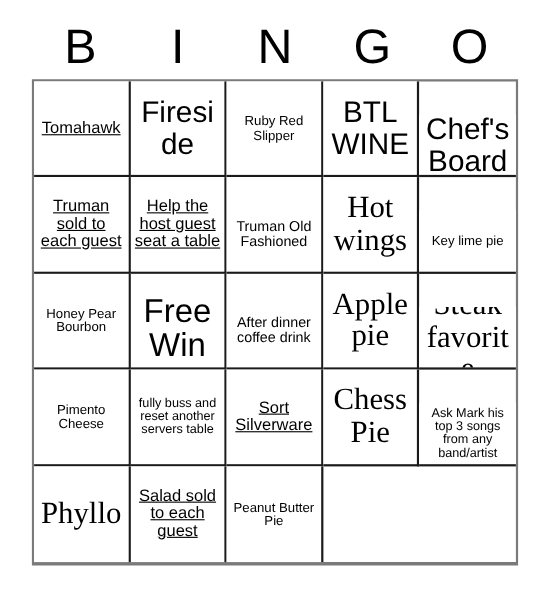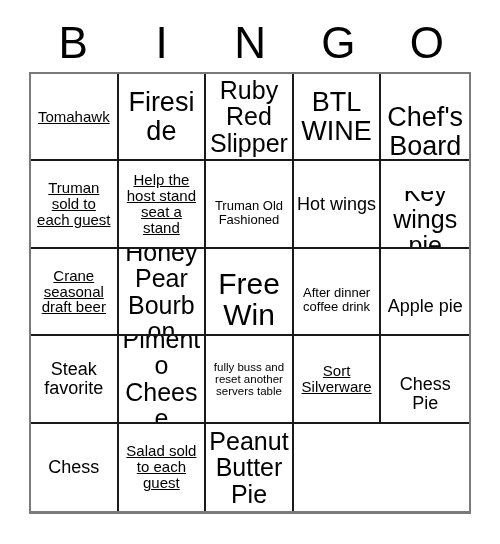--- a/index.html
+++ b/index.html
@@ -73,23 +73,23 @@
   .cell:nth-child(n+21) { border-bottom: none; }
   .cell .txt {
     display: block;
     width: 100%;
     line-height: 1.06;
     word-wrap: break-word;
     hyphens: none;
   }
   
   .s-xxl .txt { font-size: 30px; margin-top: 16px; }
-  .s-xl  .txt { font-size: 18px; }
+  .s-xl  .txt { font-size: 28px; font-family: Liberation Serif, serif; }
   .s-lg  .txt { font-size: 27px; }
-  .s-md  .txt { font-size: 25px; }
+  .s-md  .txt { font-size: 12px; }
   .s-sm  .txt { font-size: 15px; text-decoration: underline; }
   .s-xs  .txt { font-size: 13px; margin-top: 17px; }
   .s-xxs .txt { font-size: 11.5px; }
 </style>
 </head>
 <body>
 
 <div id="card">
 
   <div id="header">
@@ -125,35 +125,32 @@
         <span class="txt">BTL WINE</span>
       </div>
     <div class="cell s-lg">
         <span class="txt">Chef's Board</span>
       </div>
 
     <div class="cell s-sm">
         <span class="txt">Truman sold to each guest</span>
       </div>
     <div class="cell s-sm">
-        <span class="txt">Help the host stand seat a stand</span>
+        <span class="txt">Help the host guest seat a table</span>
       </div>
     <div class="cell s-xs">
         <span class="txt">Truman Old Fashioned</span>
       </div>
     <div class="cell s-xl">
         <span class="txt">Hot wings</span>
       </div>
     <div class="cell s-md">
-        <span class="txt">Key wings pie</span>
+        <span class="txt">Key lime pie</span>
       </div>
 
-    <div class="cell s-sm">
-        <span class="txt">Crane seasonal draft beer</span>
-      </div>
     <div class="cell s-md">
         <span class="txt">Honey Pear Bourbon</span>
       </div>
     <div class="cell s-xxl">
         <span class="txt">Free Win</span>
       </div>
     <div class="cell s-xs">
         <span class="txt">After dinner coffee drink</span>
       </div>
     <div class="cell s-xl">
@@ -169,22 +166,25 @@
     <div class="cell s-xxs">
         <span class="txt">fully buss and reset another servers table</span>
       </div>
     <div class="cell s-sm">
         <span class="txt">Sort Silverware</span>
       </div>
 
     <div class="cell s-xl">
         <span class="txt">Chess Pie</span>
       </div>
+    <div class="cell s-xxs">
+        <span class="txt">Ask Mark his top 3 songs from any band/artist</span>
+      </div>
     <div class="cell s-xl">
-        <span class="txt">Chess</span>
+        <span class="txt">Phyllo</span>
       </div>
     <div class="cell s-sm">
         <span class="txt">Salad sold to each guest</span>
       </div>
     <div class="cell s-md">
         <span class="txt">Peanut Butter Pie</span>
       </div>
 
   </div>
 </div>

